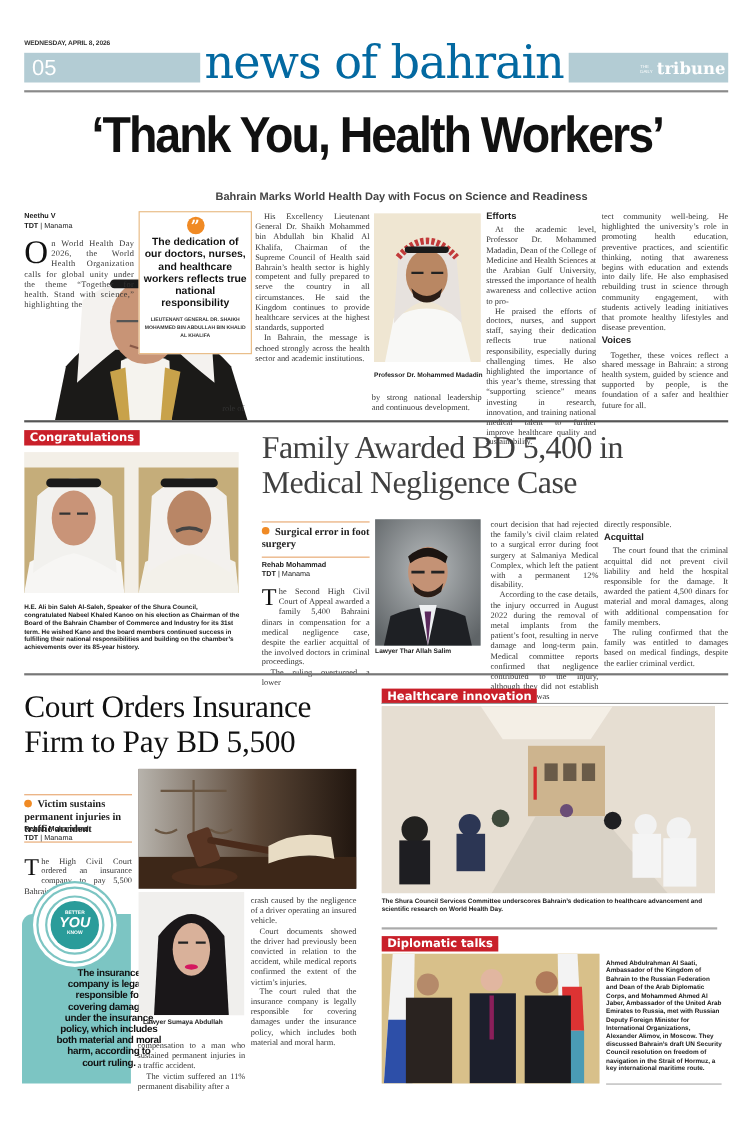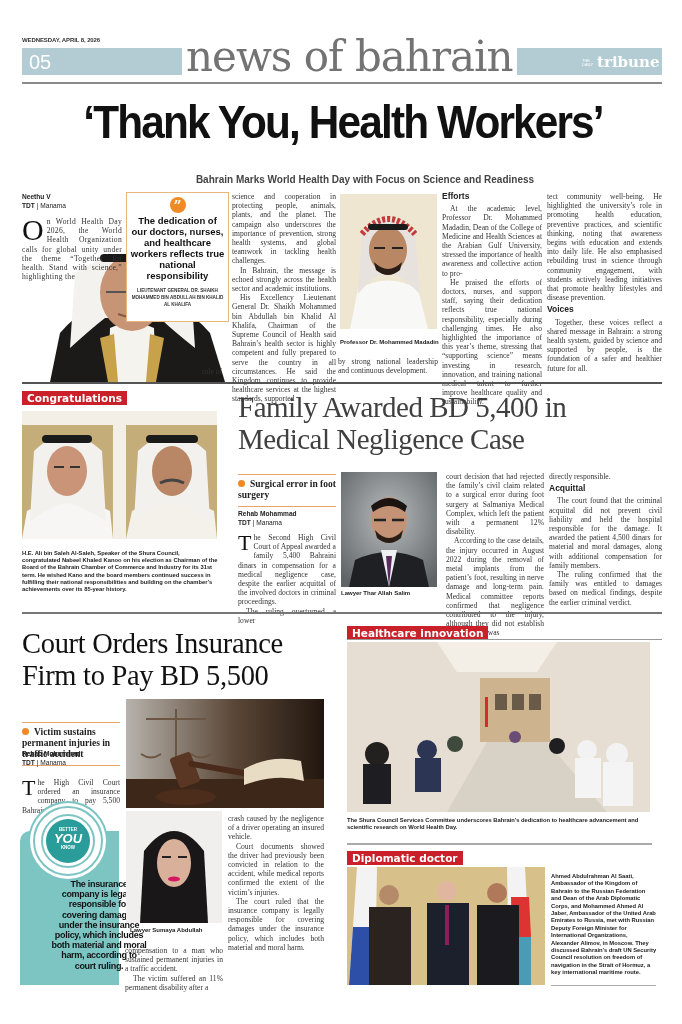--- a/index.html
+++ b/index.html
@@ -22,21 +22,21 @@
   .photo { overflow: hidden; }
   .kicker { font-family: "Liberation Serif", serif; font-weight: bold; font-size: 9.5px; line-height: 11px; color: #222; border-top: 1px solid #e6a46a; border-bottom: 1px solid #e6a46a; padding: 4px 0 5px; }
   .dot { display: inline-block; width: 7px; height: 7px; border-radius: 50%; background: #f08a24; margin-right: 5px; vertical-align: 0px; }
 </style>
 </head>
 <body>
 
 <div class="abs sans" style="left:22px; top:37px; font-size:6px; font-weight:bold; color:#333; letter-spacing:-0.1px;">WEDNESDAY, APRIL 8, 2026</div>
 <div class="abs" style="left:22px; top:48px; width:640px; height:27px; background:#b3ccd4;"></div>
 <div class="abs sans" style="left:29px; top:49px; font-size:20px; color:#ffffff; font-weight:300; line-height:26px;">05</div>
-<div class="abs" style="left:182px; top:35px; font-family:'DejaVu Serif',serif; font-size:42px; line-height:44px; color:#737373; font-weight:normal; letter-spacing:-1px; background:#fff; padding:0 4px;">news of bahrain</div>
+<div class="abs" style="left:182px; top:35px; font-family:'DejaVu Serif',serif; font-size:42px; line-height:44px; color:#0369a1; font-weight:normal; letter-spacing:-1px; background:#fff; padding:0 4px;">news of bahrain</div>
 <div class="abs" style="left:582px; top:52px;">
   <span class="sans" style="font-size:4px; color:#fff; display:inline-block; width:10px; line-height:4px; vertical-align:middle;">THE DAILY</span>
   <span style="font-family:'DejaVu Serif',serif; font-weight:bold; font-size:15px; color:#fff;">tribune</span>
 </div>
 <div class="abs rule" style="left:22px; top:82px; width:640px;"></div>
 
 <div class="abs sans" style="left:18px; top:94px; width:650px; text-align:center; font-size:46px; line-height:56px; font-weight:bold; color:#111; letter-spacing:-2px; transform:scaleX(0.92); transform-origin:center;">‘Thank You, Health Workers’</div>
 <div class="abs sans" style="left:130px; top:174px; width:470px; text-align:center; font-size:10px; color:#444; font-weight:bold;">Bahrain Marks World Health Day with Focus on Science and Readiness</div>
 
 <div class="abs byline" style="left:22px; top:193px;">
@@ -64,23 +64,22 @@
 </div>
 <div class="abs body-text" style="left:202px; top:367px; width:30px;">role of</div>
 
 <div class="abs" style="left:126px; top:192px; width:103px; height:130px; border:1px solid #e7b77e; background:#fff; padding:4px 3px; text-align:center;">
   <div style="width:16px; height:16px; border-radius:50%; background:#f08a24; color:#fff; margin:0 auto 2px; font-family:'DejaVu Serif',serif; font-weight:bold; font-size:14px; line-height:18px;">”</div>
   <div class="sans" style="font-size:9.5px; line-height:11px; font-weight:bold; color:#111;">The dedication of our doctors, nurses, and healthcare workers reflects true national responsibility</div>
   <div class="sans" style="font-size:4.6px; line-height:7px; font-weight:bold; color:#333; margin-top:6px;">LIEUTENANT GENERAL DR. SHAIKH MOHAMMED BIN ABDULLAH BIN KHALID AL KHALIFA</div>
 </div>
 
 <div class="abs body-text" style="left:232px; top:192px; width:104px;">
-  <p class="noindent">science and cooperation in protecting people, animals, plants, and the planet. The campaign also underscores the importance of prevention, strong health systems, and global teamwork in tackling health challenges.</p>
+  <p>His Excellency Lieutenant General Dr. Shaikh Mohammed bin Abdullah bin Khalid Al Khalifa, Chairman of the Supreme Council of Health said Bahrain’s health sector is highly competent and fully prepared to serve the country in all circumstances. He said the Kingdom continues to provide healthcare services at the highest standards, supported</p>
   <p>In Bahrain, the message is echoed strongly across the health sector and academic institutions.</p>
-  <p>His Excellency Lieutenant General Dr. Shaikh Mohammed bin Abdullah bin Khalid Al Khalifa, Chairman of the Supreme Council of Health said Bahrain’s health sector is highly competent and fully prepared to serve the country in all circumstances. He said the Kingdom continues to provide healthcare services at the highest standards, supported</p>
 </div>
 
 <div class="abs photo" style="left:340px; top:194px; width:97px; height:135px; background:#efe6d2;">
   <svg width="97" height="135" viewBox="0 0 97 135">
     <rect width="97" height="135" fill="#efe6d2"></rect>
     <path d="M10 135 L18 95 Q48 78 78 95 L88 135 Z" fill="#f8f8f6"></path>
     <path d="M22 40 Q48 10 75 40 L80 100 Q60 80 48 80 Q34 80 18 100 Z" fill="#e7e2de"></path>
     <path d="M22 40 Q48 10 75 40" stroke="#c23a3a" stroke-width="6" fill="none" stroke-dasharray="3 2"></path>
     <ellipse cx="48" cy="56" rx="19" ry="23" fill="#b98763"></ellipse>
     <rect x="28" y="30" width="40" height="6" rx="3" fill="#1a1a1a"></rect>
@@ -256,21 +255,21 @@
     <rect x="228" y="116" width="26" height="40" fill="#f4f4f4"></rect>
     <circle cx="270" cy="112" r="11" fill="#f2f2f2"></circle>
     <rect x="256" y="120" width="30" height="44" fill="#f4f4f4"></rect>
     <circle cx="210" cy="104" r="8" fill="#1f1f22"></circle>
     <circle cx="168" cy="95" r="6" fill="#6a4d76"></circle>
   </svg>
 </div>
 <div class="abs caption" style="left:347px; top:817px; width:305px; font-weight:bold; font-size:5.8px;">The Shura Council Services Committee underscores Bahrain’s dedication to healthcare advancement and scientific research on World Health Day.</div>
 <div class="abs" style="left:347px; top:843px; width:305px; height:1.5px; background:#aaa;"></div>
 
-<div class="abs section-label" style="left:347px; top:851px;">Diplomatic doctor</div>
+<div class="abs section-label" style="left:347px; top:851px;">Diplomatic talks</div>
 <div class="abs photo" style="left:347px; top:867px; width:198px; height:118px; background:#d9c38f;">
   <svg width="198" height="118" viewBox="0 0 198 118">
     <rect width="198" height="118" fill="#d8c08a"></rect>
     <path d="M10 0 L30 0 L28 118 L2 118 Z" fill="#f3f3f3"></path>
     <path d="M6 60 L29 60 L28 118 L2 118 Z" fill="#2d4fa8"></path>
     <path d="M160 0 L178 0 L184 118 L162 118 Z" fill="#f3f3f3"></path>
     <path d="M164 30 L182 30 L184 70 L165 70 Z" fill="#d33"></path>
     <path d="M165 70 L184 70 L184 118 L162 118 Z" fill="#4a9bb5"></path>
     <circle cx="42" cy="28" r="10" fill="#b58a6a"></circle>
     <rect x="22" y="40" width="42" height="78" fill="#2a2320"></rect>

